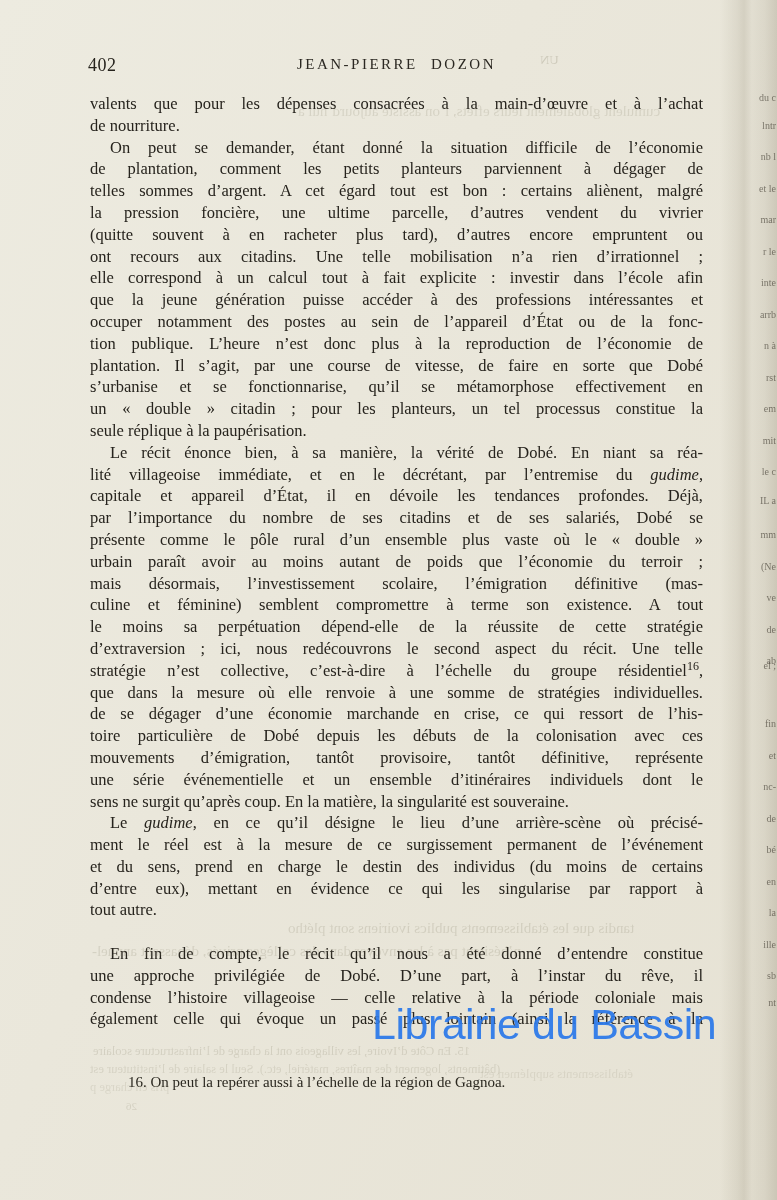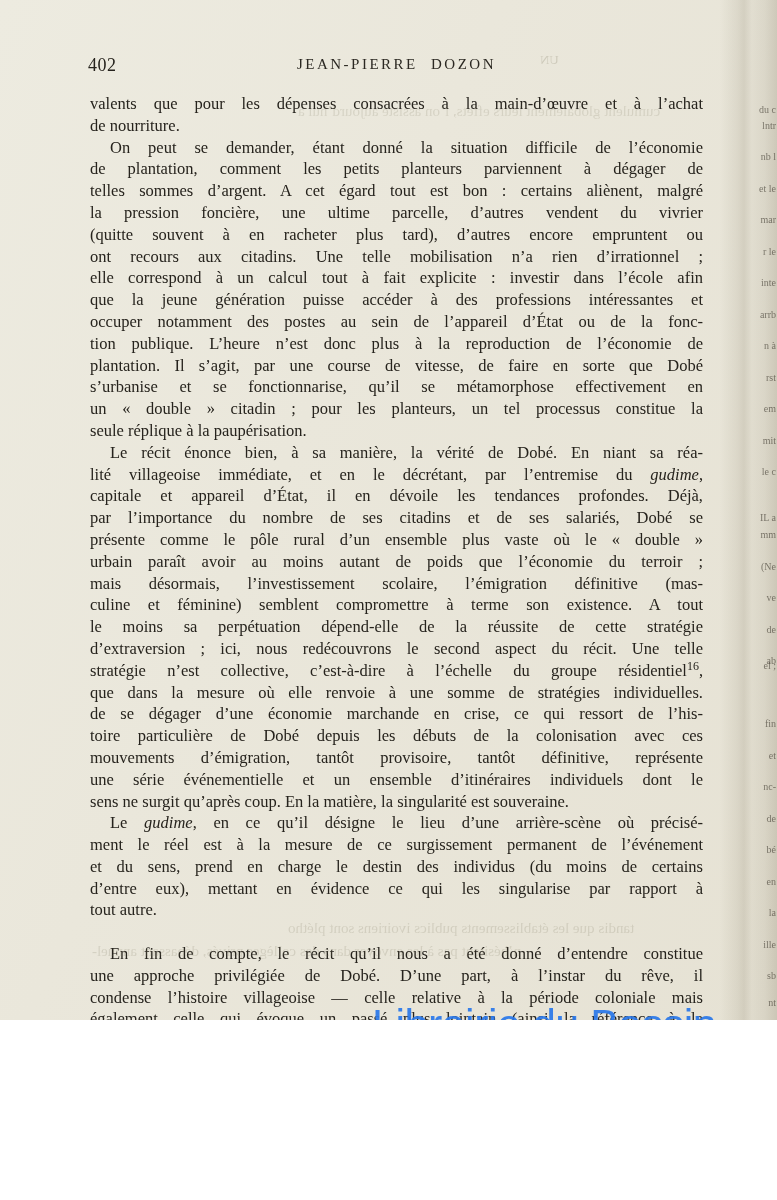--- a/index.html
+++ b/index.html
@@ -1,18 +1,18 @@
 <!DOCTYPE html>
 <html><head>
 <meta charset="utf-8">
 <style>
   html,body{margin:0;padding:0;}
   #page{
     position:relative;
-    width:777px;height:1020px;
+    width:777px;height:1200px;
     background:linear-gradient(115deg,#edebe0 0%,#eae7db 40%,#e6e2d4 100%);
     overflow:hidden;
     font-family:"Liberation Serif","DejaVu Serif",serif;
     color:#26231d;
   }
   
   #header-row{position:absolute;top:54px;left:90px;width:613px;height:24px;}
   #page-number{position:absolute;left:-2px;top:1px;font-size:18px;letter-spacing:0.5px;}
   #running-header{
     position:absolute;left:0;right:0;top:2px;text-align:center;
@@ -144,34 +144,34 @@
       <div class="ghost" style="left: 92px; top: 943px; font-size: 15px; opacity: 0.2;">n’hésitent pas à les envoyer dans des collèges privés, dépassant annuel-</div>
       <div class="ghost" style="left: 93px; top: 1044px; font-size: 12.5px; opacity: 0.2;">15. En Côte d’Ivoire, les villageois ont la charge de l’infrastructure scolaire</div>
       <div class="ghost" style="left: 90px; top: 1062px; font-size: 12.5px; opacity: 0.18;">(bâtiments, logement des maîtres, matériel, etc.). Seul le salaire de l’instituteur est</div>
       <div class="ghost" style="left: 90px; top: 1080px; font-size: 12.5px; opacity: 0.15;">pris en charge p</div>
       <div class="ghost" style="left: 480px; top: 1066px; font-size: 13px; opacity: 0.14;">établissements supplémen est</div>
       <div class="ghost" style="left: 126px; top: 1100px; font-size: 11px; opacity: 0.2;">26</div>
     </div>
 
   <div id="page-edge-shade"></div>
   <div id="edge-frags">
-      <div class="edge-frag" style="top: 104px;">du c</div>
+      <div class="edge-frag" style="top: 92px;">du c</div>
       <div class="edge-frag" style="top: 119.5px;">lntr</div>
       <div class="edge-frag" style="top: 151px;">nb l</div>
       <div class="edge-frag" style="top: 182.5px;">et le</div>
       <div class="edge-frag" style="top: 214px; text-align: right;">mar</div>
       <div class="edge-frag" style="top: 245.5px;">r le</div>
       <div class="edge-frag" style="top: 277px;">inte</div>
       <div class="edge-frag" style="top: 308.5px;">arrb</div>
       <div class="edge-frag" style="top: 340px;">n à</div>
       <div class="edge-frag" style="top: 371.5px;">rst</div>
       <div class="edge-frag" style="top: 403px;">em</div>
       <div class="edge-frag" style="top: 434.5px;">mit</div>
       <div class="edge-frag" style="top: 466px;">le c</div>
-      <div class="edge-frag" style="top: 512px;">IL a</div>
+      <div class="edge-frag" style="top: 495px;">IL a</div>
       <div class="edge-frag" style="top: 529px;">mm</div>
       <div class="edge-frag" style="top: 560.5px;">(Ne</div>
       <div class="edge-frag" style="top: 592px;">ve</div>
       <div class="edge-frag" style="top: 623.5px;">de</div>
       <div class="edge-frag" style="top: 655px;">ab</div>
       <div class="edge-frag" style="top: 660px;">el ;</div>
       <div class="edge-frag" style="top: 718px;">fin</div>
       <div class="edge-frag" style="top: 749.5px;">et</div>
       <div class="edge-frag" style="top: 781px;">nc-</div>
       <div class="edge-frag" style="top: 812.5px;">de</div>

